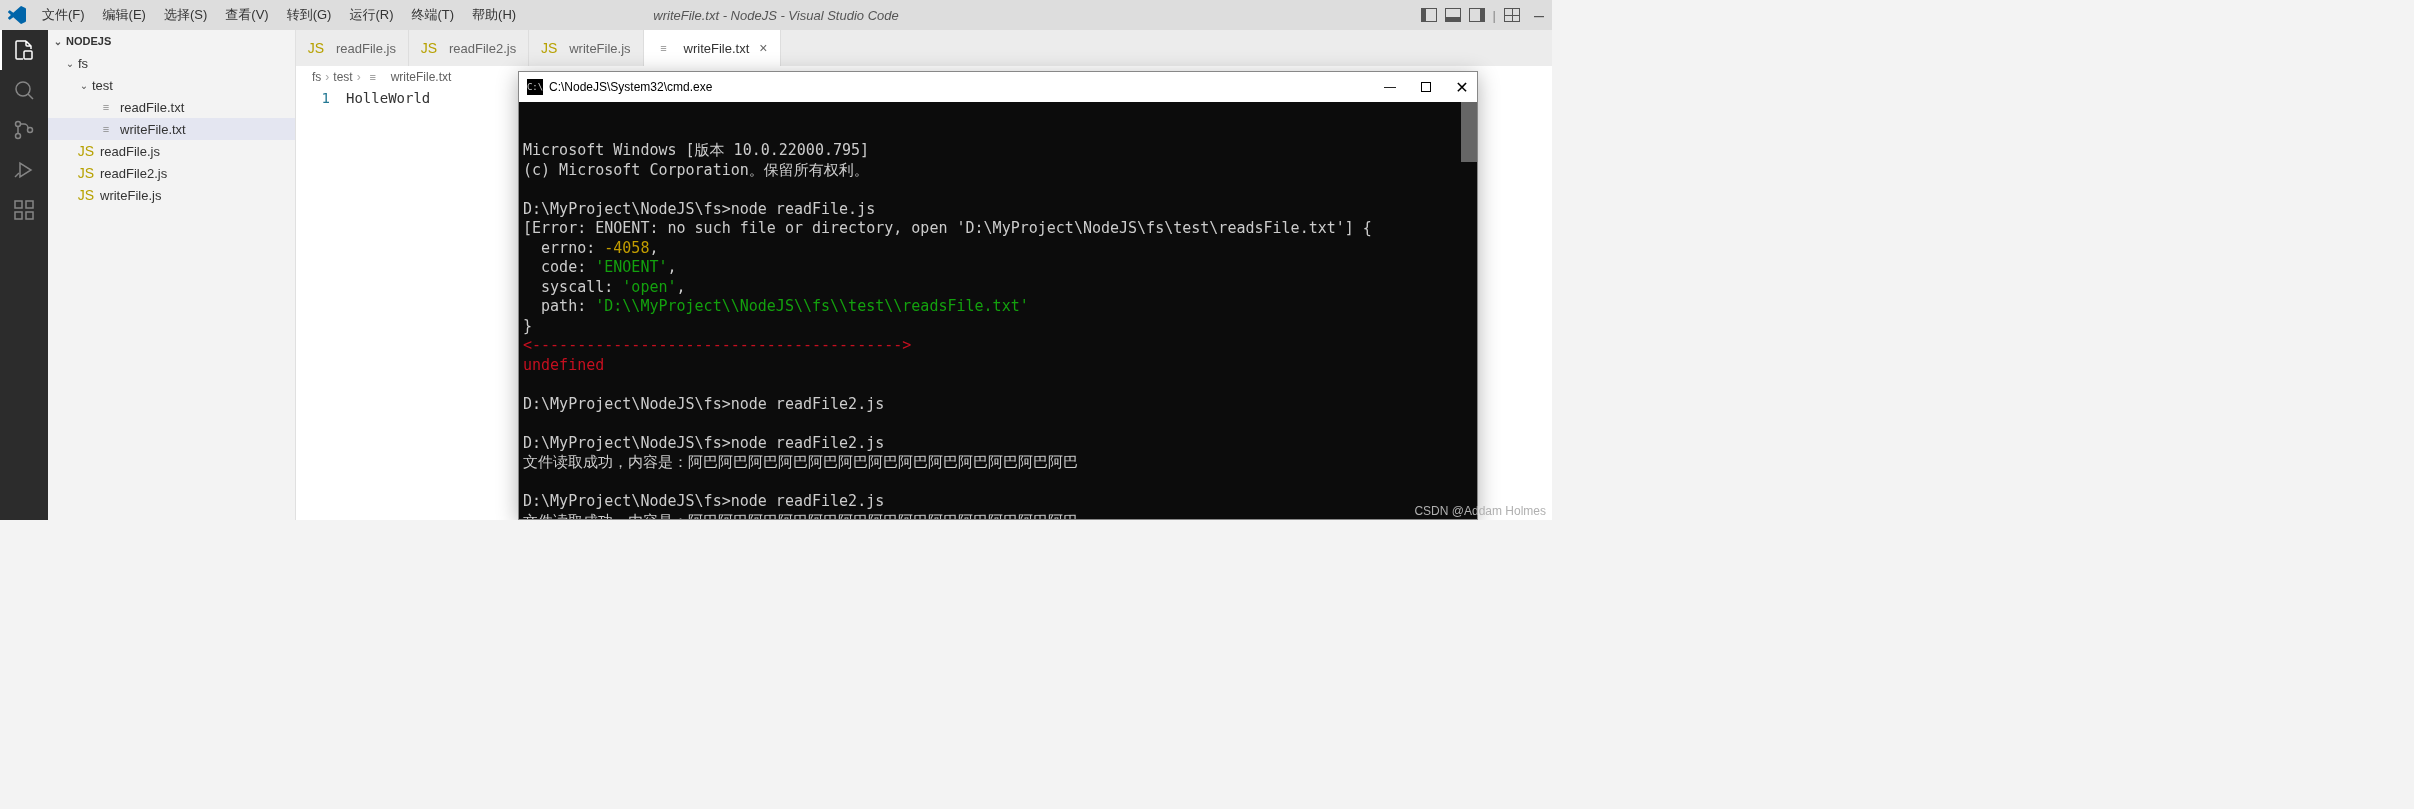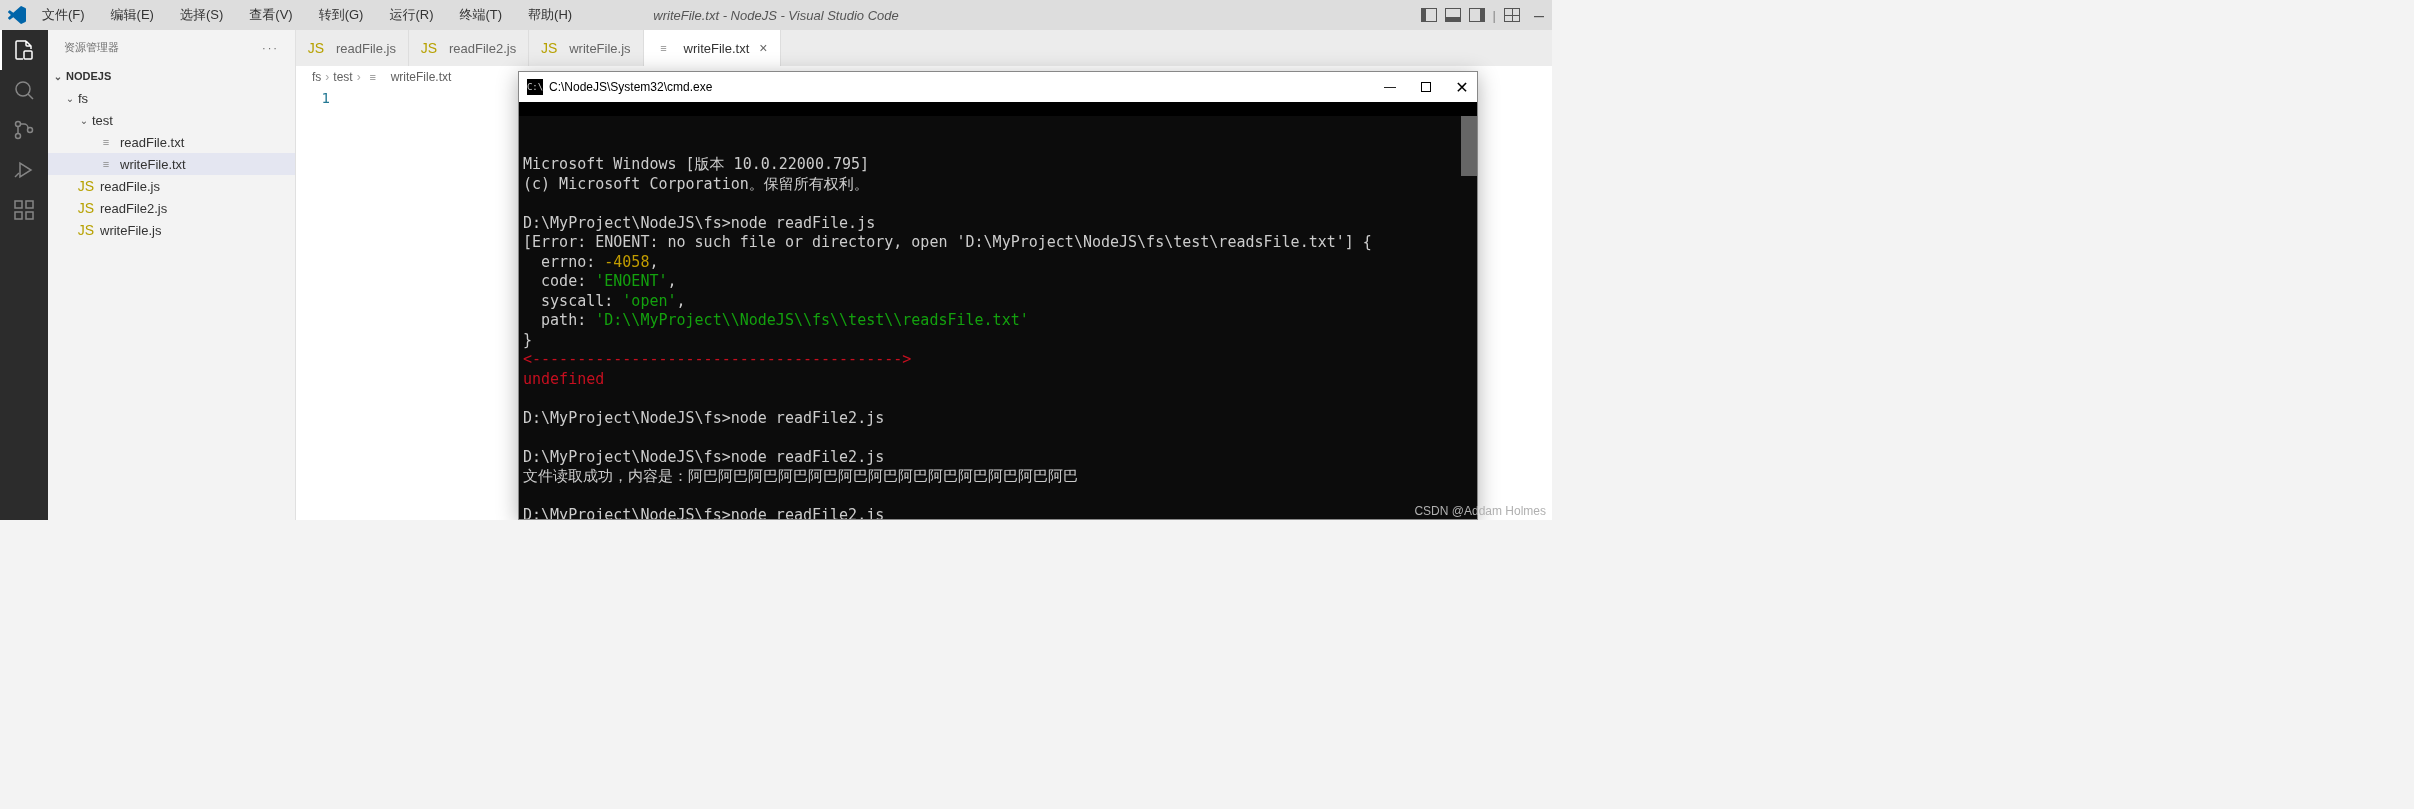--- a/index.html
+++ b/index.html
@@ -21,21 +21,21 @@
       padding: 0 8px;
       position: relative;
     }
     .vscode-logo {
       width: 18px; height: 18px;
       margin-right: 8px;
       display: inline-flex;
       align-items: center;
       justify-content: center;
     }
-    .menubar { display: flex; gap: 10px; }
+    .menubar { display: flex; gap: 2px; }
     .menu-item {
       padding: 4px 8px;
       cursor: pointer;
       color: #333;
     }
     .window-title {
       position: absolute;
       left: 50%;
       transform: translateX(-50%);
       color: #555;
@@ -225,21 +225,20 @@
       flex: 1;
       background: #0c0c0c;
       font-family: "NSimSun", Consolas, monospace;
       font-size: 15px;
       line-height: 1.3;
       color: #cccccc;
       padding: 0 4px;
       white-space: pre;
       overflow: hidden;
       position: relative;
-      margin-top: 14px;
     }
     .terminal-body .red { color: #c50f1f; }
     .terminal-body .green { color: #13a10e; text-align: center; }
     .terminal-body .yellow { color: #c19c00; }
     .terminal-scrollbar {
       position: absolute;
       right: 0;
       top: 0;
       width: 16px;
       height: 60px;
@@ -306,24 +305,20 @@
       </svg>
     <svg class="activity-icon" viewBox="0 0 24 24" fill="none" stroke="currentColor" stroke-width="1.5">
         <rect x="3" y="3" width="7" height="7"></rect>
         <rect x="3" y="14" width="7" height="7"></rect>
         <rect x="14" y="14" width="7" height="7"></rect>
         <rect x="14" y="3" width="7" height="7"></rect>
       </svg>
   </div>
 
   <div class="sidebar">
-    <div class="sidebar-header">
-      <span>资源管理器</span>
-      <span class="dots">···</span>
-    </div>
     <div class="project-header">
       <span class="chevron">⌄</span>
       <span>NODEJS</span>
     </div>
     <div class="tree" id="tree">
         <div class="tree-item depth-1">
           <span class="chevron">⌄</span>
           <span>fs</span>
         </div>
         <div class="tree-item depth-2">
@@ -378,20 +373,23 @@
       <span class="sep">›</span>
       <span>test</span>
       <span class="sep">›</span>
       <span class="file-icon txt">≡</span>
       <span>writeFile.txt</span>
     </div>
     <div class="code-area">
       <div class="gutter">
         <div>1</div>
       </div>
+      <div class="code-content">
+        <div>HolleWorld</div>
+      </div>
     </div>
   </div>
 </div>
 
 <div class="terminal-window">
   <div class="terminal-titlebar">
     <span class="cmd-icon">C:\</span>
     <span>C:\NodeJS\System32\cmd.exe</span>
     <div class="terminal-controls">
       <span class="term-ctrl">—</span>

